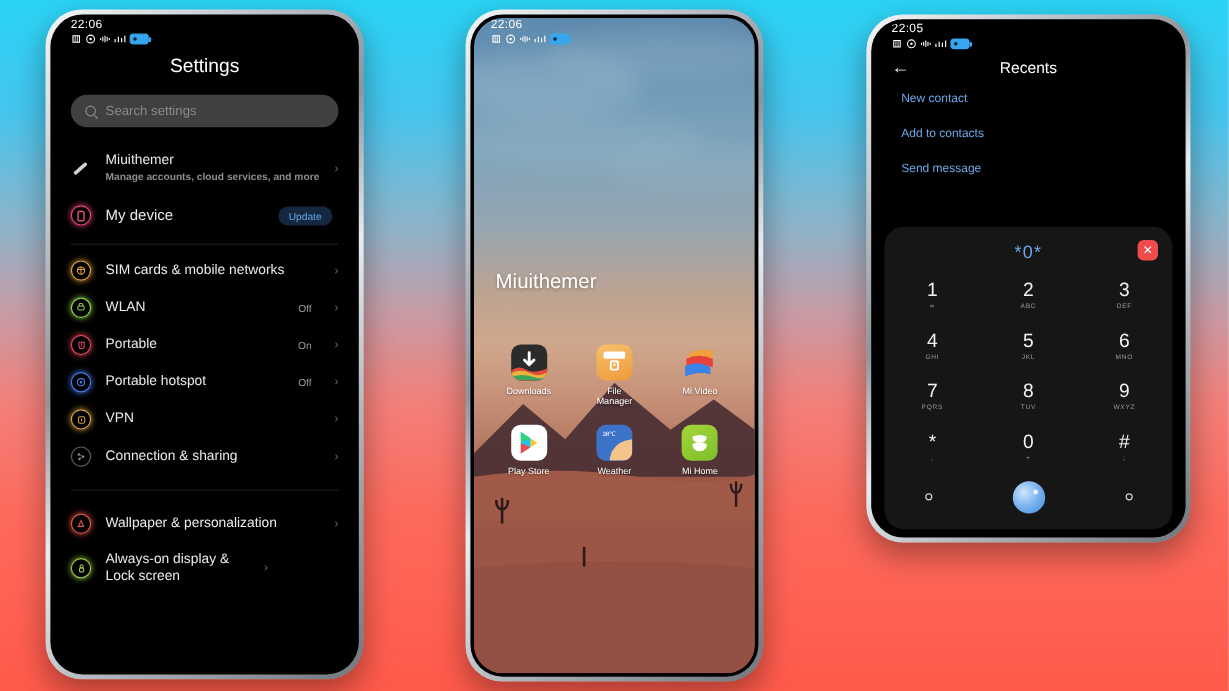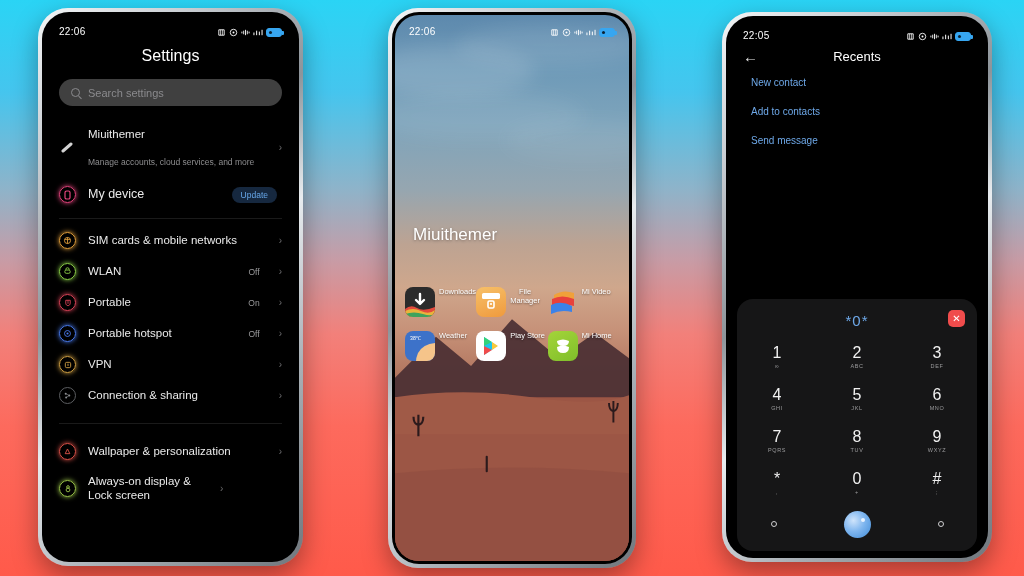--- a/index.html
+++ b/index.html
@@ -27,27 +27,27 @@
   }
   .screen {
     width:100%; height:100%;
     border-radius:24px;
     overflow:hidden;
     position:relative;
     background:#000;
   }
   #phone-left   { left:38px;  top:8px;  width:265px; height:558px; }
   #phone-mid    { left:388px; top:8px;  width:248px; height:560px; }
-  #phone-right  { left:722px; top:12px; width:270px; height:550px; }
+  #phone-right  { left:722px; top:12px; width:270px; height:440px; }
 
   
   .statusbar {
-    height:22px; display:flex; align-items:flex-end;
+    height:22px; display:flex; align-items:flex-start;
     justify-content:space-between;
-    padding:0 14px; position:relative; z-index:5;
+    padding:0 14px; position:relative; z-index:5;flex-direction:column;
   }
   .sb-time { font-size:10px; color:#fff; letter-spacing:.3px; }
   .sb-icons { display:flex; align-items:center; gap:3px; }
   .sb-ic { display:block; }
   .batt {
     width:16px;height:9px;border:1.2px solid #37a6f0;border-radius:3px;
     position:relative;background:#37a6f0;
   }
   .batt:after{content:"";position:absolute;right:-3px;top:2.3px;width:2px;height:4px;background:#37a6f0;border-radius:0 1px 1px 0;}
   .batt i{position:absolute;left:2px;top:1.6px;width:3px;height:3px;border-radius:50%;background:#0b2233;}
@@ -67,21 +67,21 @@
   .divider { height:1px;background:#1a1a1a; margin:6px 14px; }
   .set-row {
     display:flex; align-items:center; padding:7px 14px; gap:12px; min-height:30px;
   }
   .ic {
     width:17px;height:17px;border-radius:50%;flex:none;
     display:flex;align-items:center;justify-content:center;
     font-size:8px; line-height:1;
   }
   .set-label { color:#eaeaea; font-size:11.5px; flex:1; line-height:1.25; }
-  .set-label .sub { display:block; color:#8d8d8f; font-size:8.5px; margin-top:16px; }
+  .set-label .sub { display:block; color:#8d8d8f; font-size:8.5px; margin-top:1px;font-weight:bold; }
   .set-val { color:#9a9a9c; font-size:8.5px; margin-right:7px; }
   .chev { color:#6a6a6c; font-size:10px; font-weight:300; }
   .pill {
     background:#16283f; color:#66a6e8; font-size:8.5px;
     padding:3px 9px; border-radius:10px; margin-right:5px;
   }
   .big-row { padding-top:9px; padding-bottom:9px; }
 
   
   .glow { box-shadow:0 0 5px currentColor; }
@@ -110,21 +110,21 @@
   }
   .mountains { position:absolute; left:0; right:0; top:0; bottom:0; }
   .home-title {
     position:absolute; left:18px; top:210px;
     color:#fff; font-size:17px; text-shadow:0 1px 3px rgba(0,0,0,.35);
   }
   .app-grid {
     position:absolute; left:10px; right:10px; top:272px;
     display:grid; grid-template-columns:repeat(3,1fr); row-gap:14px;
   }
-  .app { display:flex; flex-direction:row; align-items:flex-start; gap:4px; }
+  .app { display:flex; flex-direction:column; align-items:center; gap:4px; }
   .app-ic { width:30px;height:30px;border-radius:8px; position:relative; overflow:hidden; }
   .app-name { color:#fff; font-size:7.5px; text-align:center; line-height:1.25; text-shadow:0 1px 2px rgba(0,0,0,.5); }
 
   
   .recents { position:absolute; inset:0; background:#000; }
   .rec-head { display:flex; align-items:center; padding:8px 14px 4px; position:relative; }
   .back-arrow { color:#e6e6e6; font-size:15px; line-height:1; }
   .rec-title { position:absolute; left:0; right:0; text-align:center; color:#fff; font-size:13px; pointer-events:none; }
   .rec-link { color:#6ea8e8; font-size:10px; padding:9px 22px 9px 22px; }
   .dialpad {
@@ -394,43 +394,43 @@
            <svg width="30" height="30" viewBox="0 0 30 30">
              <path d="M6 8 Q15 2 26 6 L26 14 Q15 10 6 16 Z" fill="#f0a13a"></path>
              <path d="M4 12 Q14 7 26 12 L26 19 Q14 15 4 21 Z" fill="#e8413c"></path>
              <path d="M3 18 Q13 13 24 19 L24 25 Q13 22 3 27 Z" fill="#3b82e8"></path>
            </svg>
          </span>
          <span class="app-name">Mi Video</span>
        </div>
 
        <div class="app">
-         <span class="app-ic" style="background:#3d72c9;">
-           <svg width="30" height="30" viewBox="0 0 30 30">
-             <path d="M30 12 Q18 13 13 22 Q11 27 11 30 L30 30 Z" fill="#f5c48a"></path>
-             <text x="5" y="9" font-size="5.2" fill="#ffffff" font-family="Liberation Sans, sans-serif">38℃</text>
-           </svg>
-         </span>
-         <span class="app-name">Weather</span>
-       </div>
-
-       <div class="app">
          <span class="app-ic" style="background:#fff;">
            <svg width="30" height="30" viewBox="0 0 30 30">
              <path d="M8 6 L21 15 L8 24 Z" fill="#1cc4f0"></path>
              <path d="M8 6 L21 15 L8 24 Z" fill="none"></path>
              <path d="M8 6 L16 11 L8 15 Z" fill="#34d17a"></path>
              <path d="M8 15 L16 19 L8 24 Z" fill="#f04b4b"></path>
              <path d="M16 11 L22 15 L16 19 Z" fill="#f7c83c"></path>
            </svg>
          </span>
          <span class="app-name">Play Store</span>
        </div>
 
        <div class="app">
+         <span class="app-ic" style="background:#3d72c9;">
+           <svg width="30" height="30" viewBox="0 0 30 30">
+             <path d="M30 12 Q18 13 13 22 Q11 27 11 30 L30 30 Z" fill="#f5c48a"></path>
+             <text x="5" y="9" font-size="5.2" fill="#ffffff" font-family="Liberation Sans, sans-serif">38℃</text>
+           </svg>
+         </span>
+         <span class="app-name">Weather</span>
+       </div>
+
+       <div class="app">
          <span class="app-ic" style="background:linear-gradient(150deg,#a4d43a,#7fbf2a);">
            <svg width="30" height="30" viewBox="0 0 30 30">
              <path d="M9 10 Q15 7 21 10 Q21 15 15 15 Q9 15 9 10 Z" fill="#fff"></path>
              <path d="M9 16 Q15 13 21 16 Q21 22 15 22 Q9 22 9 16 Z" fill="#fff"></path>
            </svg>
          </span>
          <span class="app-name">Mi Home</span>
        </div>
 
      </div>

